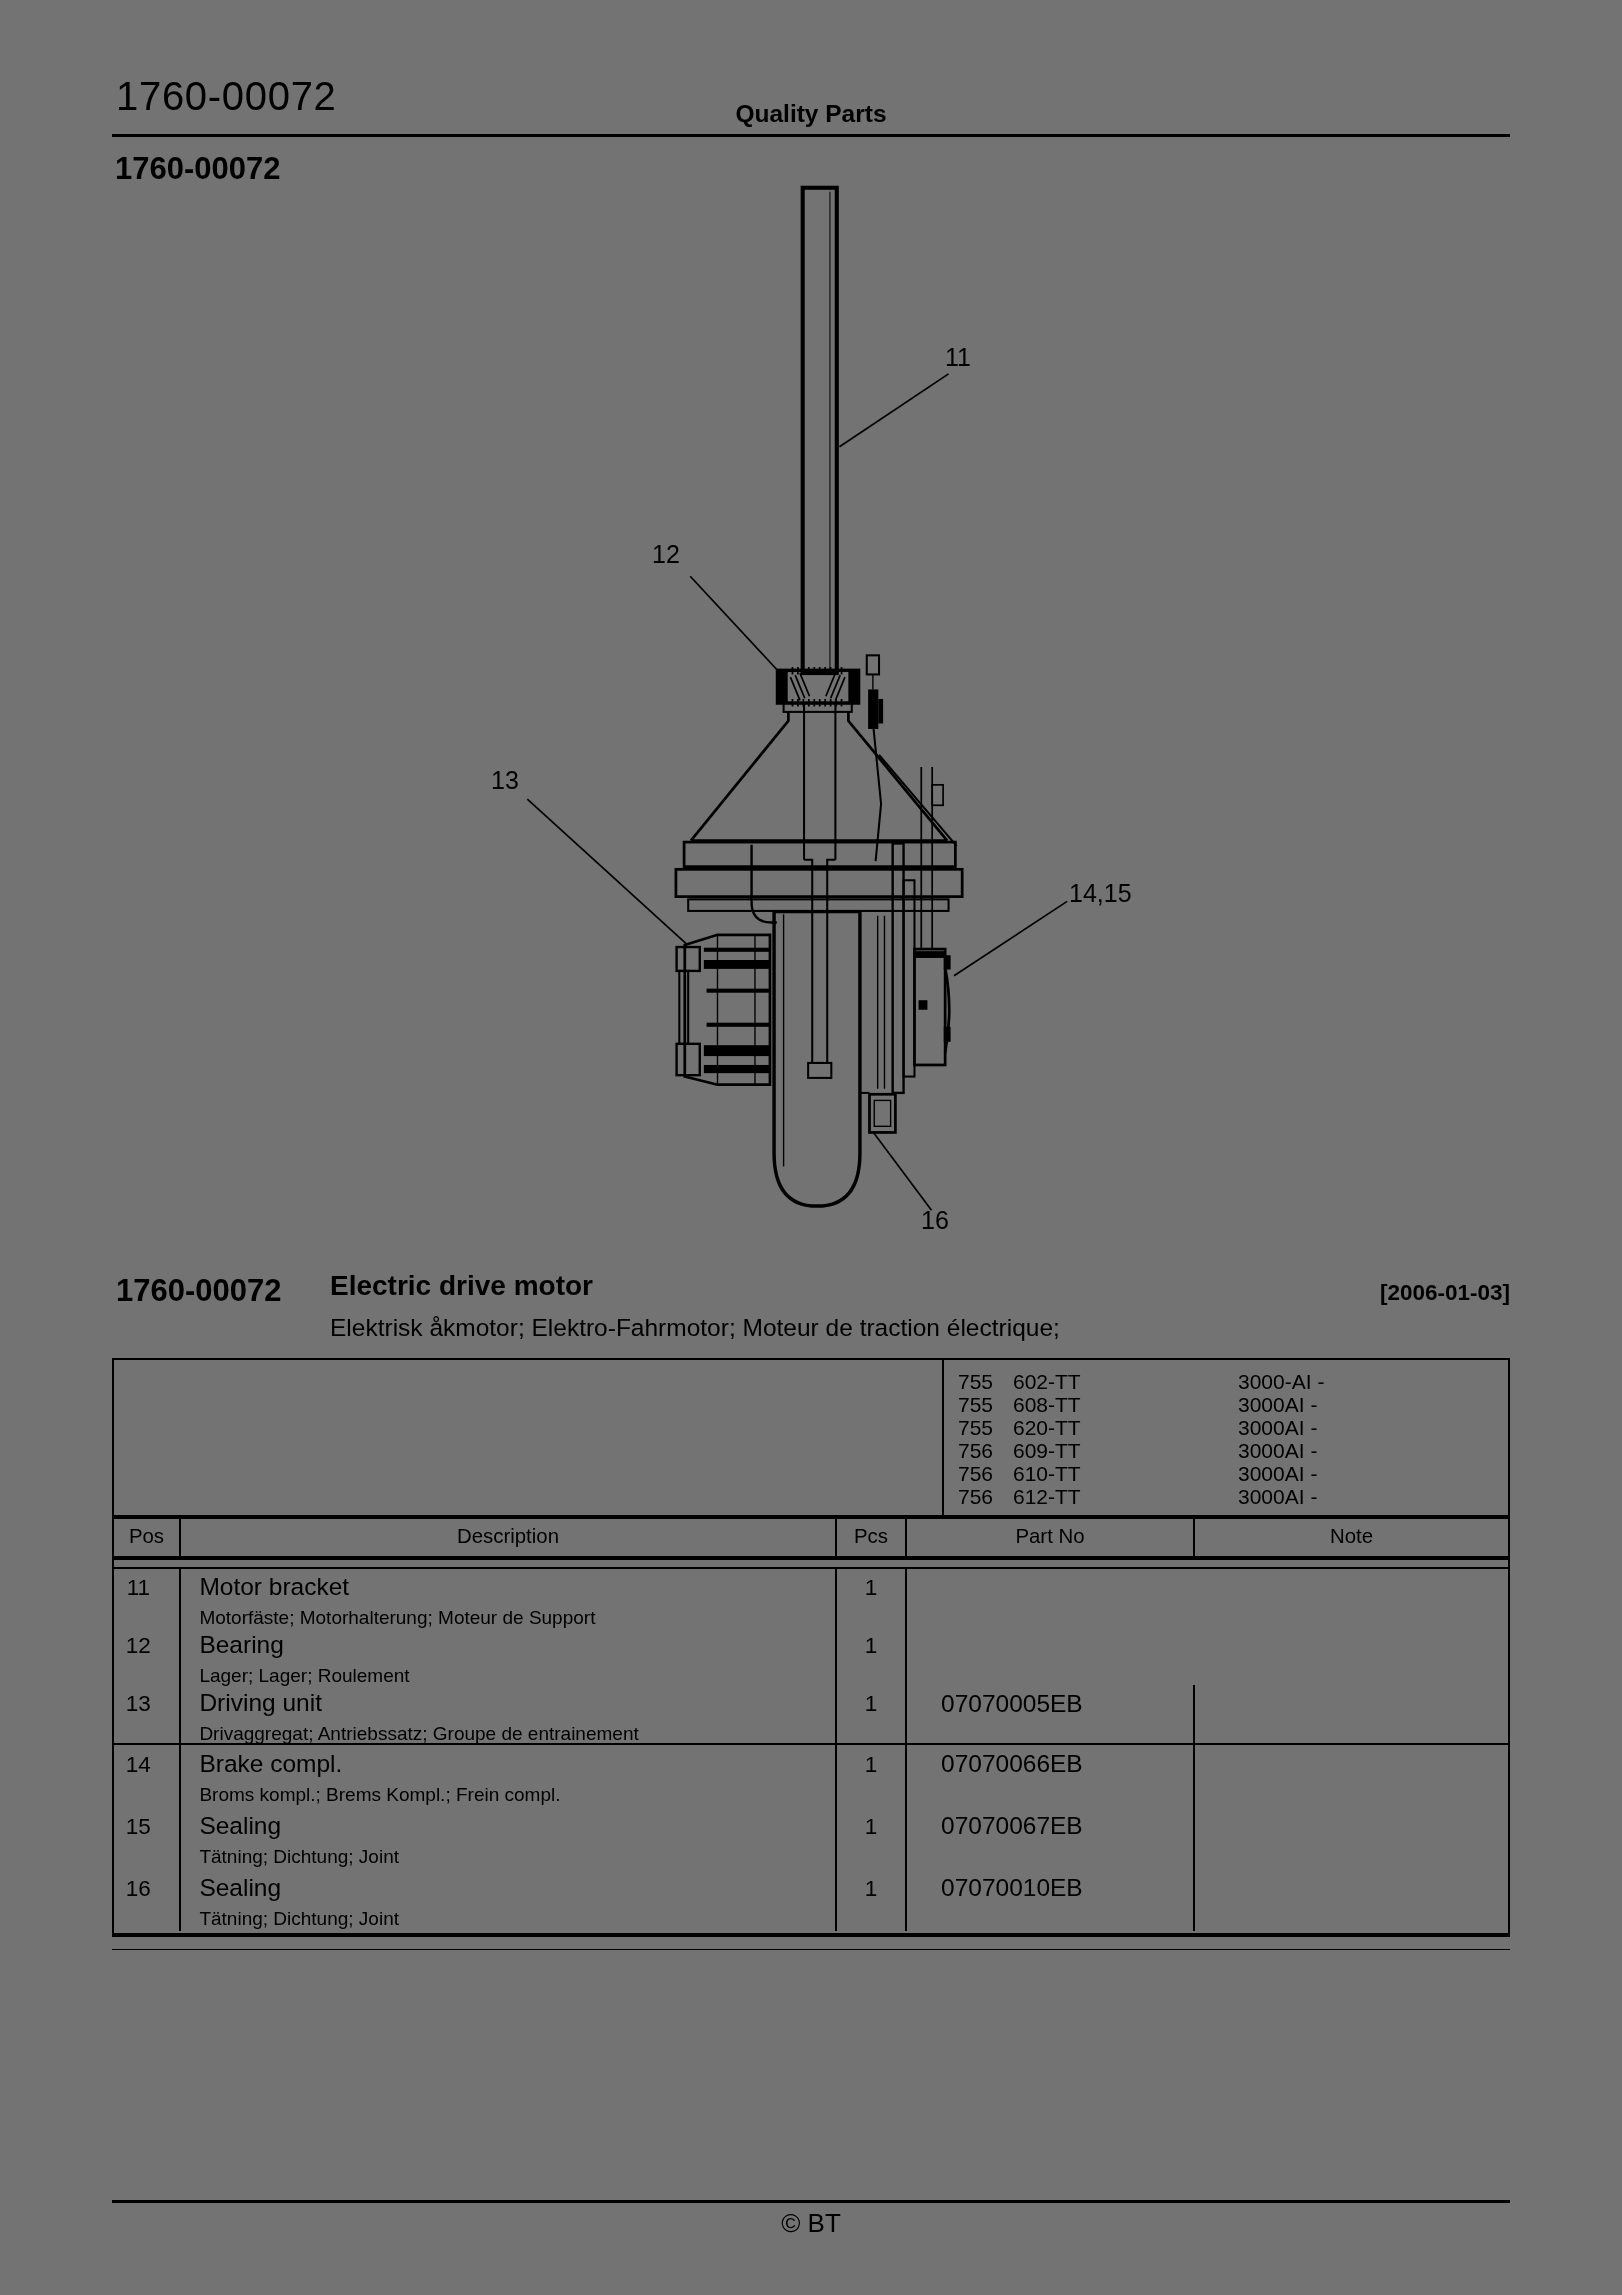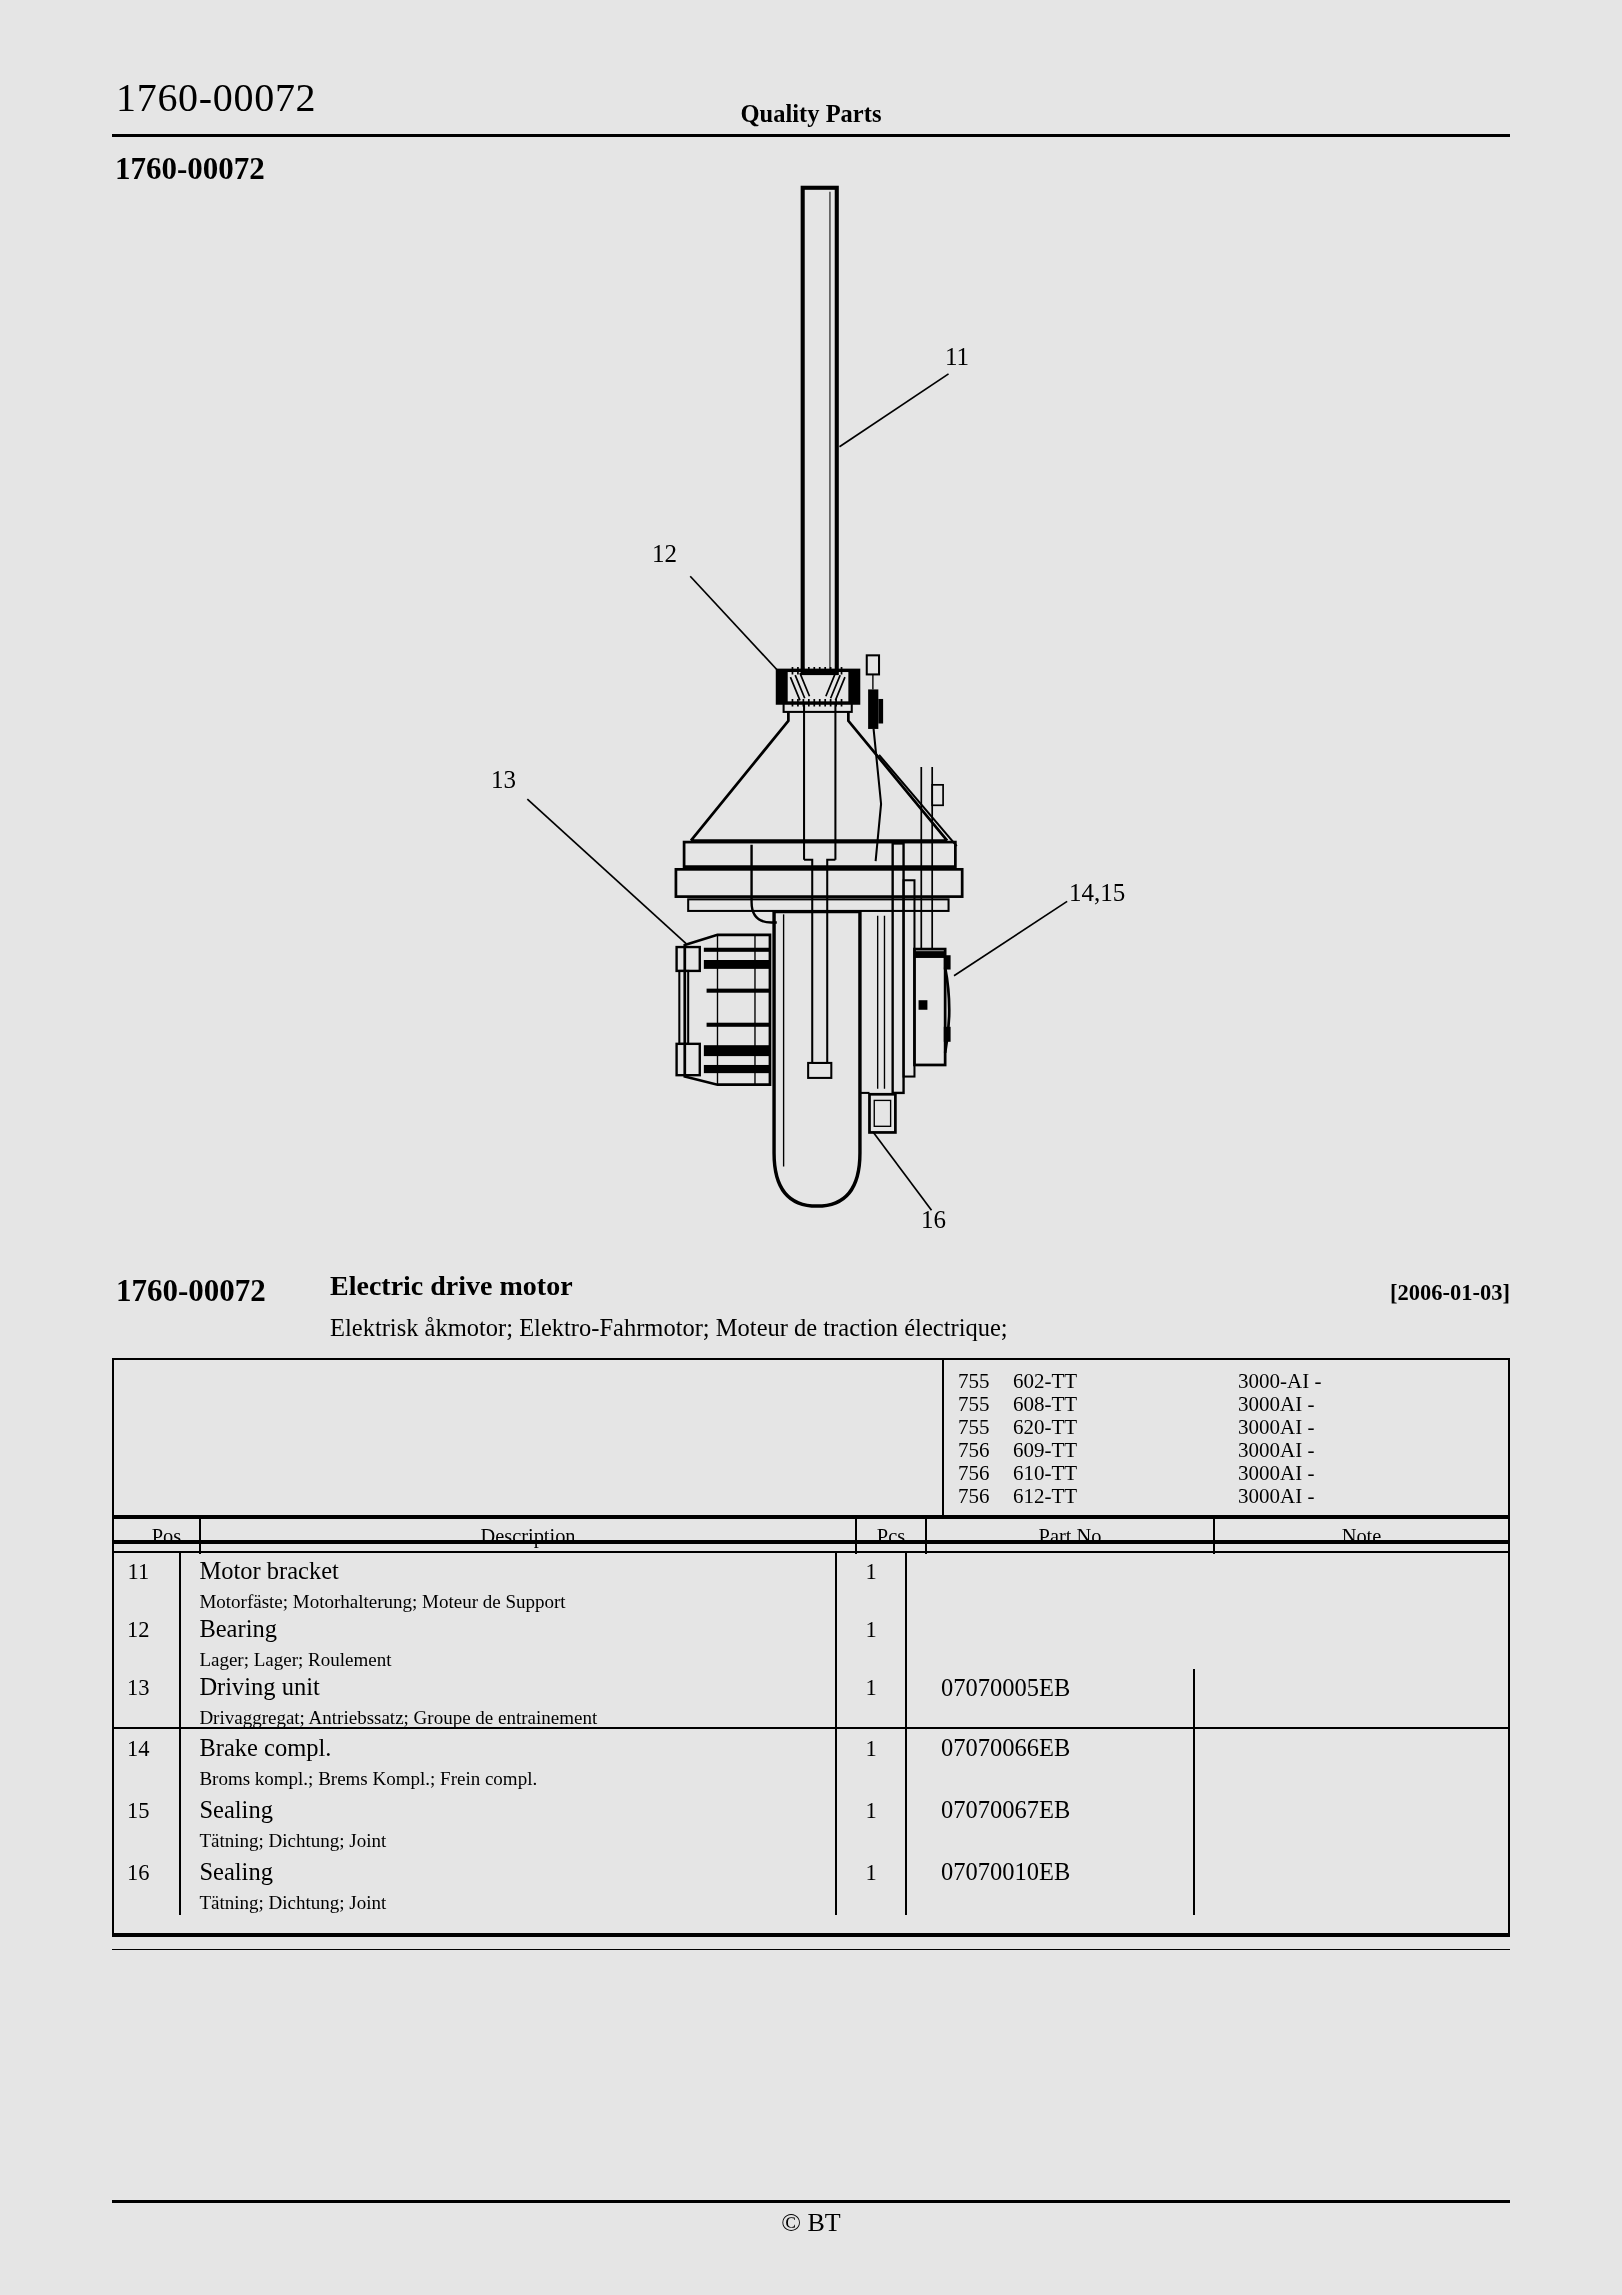--- a/index.html
+++ b/index.html
@@ -1,19 +1,19 @@
 <!DOCTYPE html>
 <html style="font-size:11px"><head>
 <meta charset="utf-8">
 <style>
   html,body { margin:0; padding:0; background:#888; }
   .page {
     position:relative; width:1622px; height:2295px;
-    background:#e5e5e5; color:#000;
-    font-family:Liberation Serif, serif;
+    background:#737373; color:#000;
+    font-family:Liberation Sans, sans-serif;
     overflow:hidden;
   }
   .abs { position:absolute; }
 
   
   .doc-num-top  { left:116px; top:74px; font-size:40px; font-weight:400; letter-spacing:0.7px; }
   .header-center{ left:50%; top:100px; transform:translateX(-50%); font-size:24.5px; font-weight:700; }
   .header-rule  { left:112px; top:134px; width:1398px; height:3.4px; background:#000; }
   .doc-num-bold { left:115px; top:151px; font-size:31px; font-weight:700; }
 
@@ -35,23 +35,23 @@
     border:2.7px solid #000; border-bottom-width:4.8px;
   }
   .serial-box { position:relative; height:155px; box-sizing:border-box; }
   .serial-divider { position:absolute; left:828px; top:0; height:100%; width:2px; background:#000; }
   .serial-rows { padding:10.2px 0 0 844px; }
   .serial-row { display:flex; font-size:21px; line-height:23px; }
   .serial-row .s1 { width:55px; }
   .serial-row .s2 { width:225px; }
 
   .thead {
-    height:29px; box-sizing:border-box;
+    height:45px; box-sizing:border-box;
     border-top:4.8px solid #000; border-bottom:4.1px solid #000;
-    display:grid; grid-template-columns:67px 656px 70px 288px 1fr;padding-left:20px;
+    display:grid; grid-template-columns:67px 656px 70px 288px 1fr;
   }
   .thead > div {
     font-size:20.4px; text-align:center; line-height:35px;
     border-right:2px solid #000; box-sizing:border-box;
   }
   .thead > div:last-child { border-right:none; }
 
   .thead-gap { height:6.8px; border-bottom:2px solid #000; }
 
   .trow {

